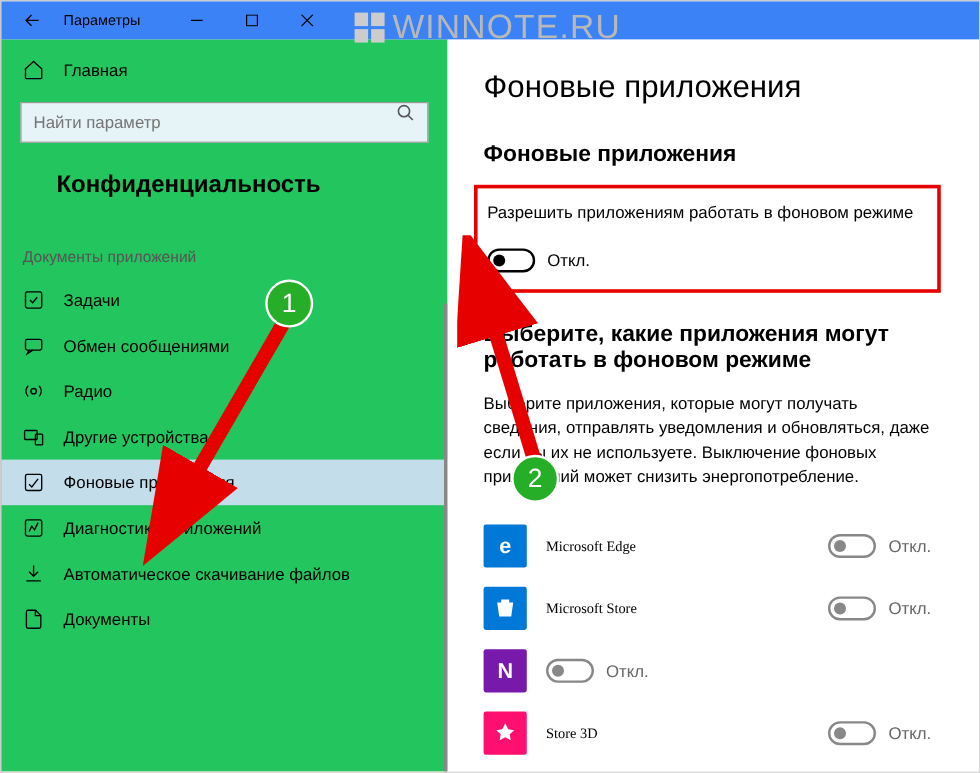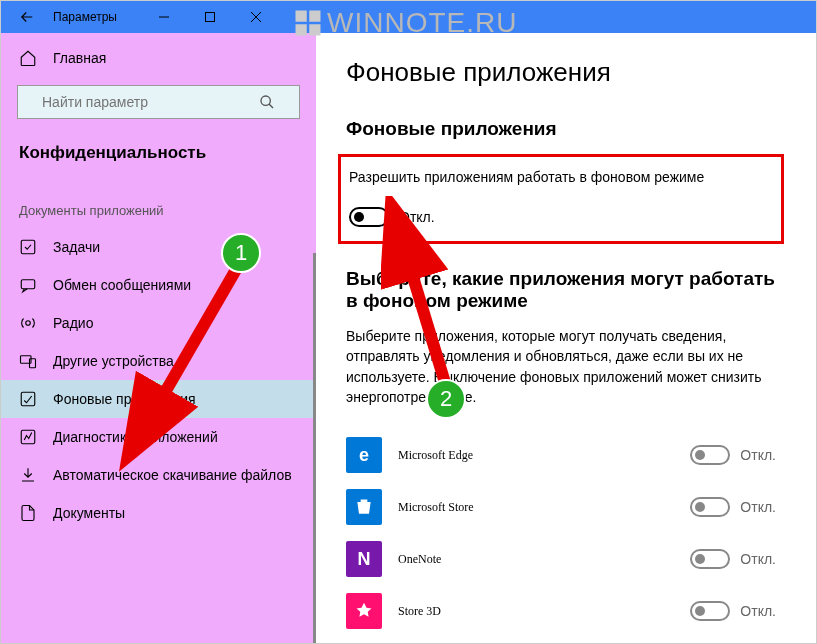--- a/index.html
+++ b/index.html
@@ -7,29 +7,29 @@
     
     .titlebar { height: 32px; display: flex; align-items: center; justify-content: flex-start; background: #3b82f6; gap: 24px; }
     .titlebar-left { display: flex; align-items: center; gap: 16px; padding-left: 16px; }
     .back-btn { width: 20px; height: 20px; display: flex; align-items: center; justify-content: center; cursor: pointer; }
     .titlebar-title { font-size: 12px; color: #000; }
     .titlebar-right { display: flex; }
     .win-btn { width: 46px; height: 32px; display: flex; align-items: center; justify-content: center; cursor: pointer; }
     
     .content { display: flex; height: calc(100% - 32px); }
     
-    .sidebar { width: 315px; background: #f0abfc; display: flex; flex-direction: column; padding-top: 8px; position: relative; }
+    .sidebar { width: 372px; background: #22c55e; display: flex; flex-direction: column; padding-top: 8px; position: relative; }
     .sidebar-item { display: flex; align-items: center; gap: 16px; padding: 10px 18px; cursor: pointer; font-size: 14px; color: #000; }
     .sidebar-item.active { background: #c3deea; }
     .sidebar-item.home { padding-top: 8px; padding-bottom: 14px; }
     .sidebar-icon { width: 18px; height: 18px; display: flex; align-items: center; justify-content: center; flex-shrink: 0; }
-    .search-box { margin: 4px 16px 14px 16px; height: 34px; border: 1px solid #999; background: #e6f3f7; display: flex; align-items: center; padding: 0 24px; }
+    .search-box { margin: 4px 16px 14px 16px; height: 34px; border: 1px solid #999; background: #e6f3f7; display: flex; padding: 0 10px; }
     .search-box input { flex: 1; border: none; background: transparent; outline: none; font-size: 14px; color: #666; }
     .search-icon { width: 16px; height: 16px; }
-    .sidebar-category { font-weight: 600; font-size: 17px; padding: 10px 18px 16px 18px; }
+    .sidebar-category { font-weight: 600; font-size: 20px; padding: 10px 18px 16px 18px; margin-left: 28px; }
     .sidebar-subheading { font-size: 13px; color: #555; padding: 24px 18px 10px 18px; }
     .sidebar-scroll { position: absolute; right: 0; top: 220px; bottom: 0; width: 3px; background: #888; }
     
     .main { flex: 1; padding: 24px 40px 0 30px; background: #fff; overflow-y: auto; position: relative; }
     .main h1 { font-size: 26px; font-weight: 400; margin-bottom: 30px; }
     .main h2 { font-size: 19px; font-weight: 600; margin-bottom: 14px; margin-top: 6px; }
     .highlight-box { border: 3px solid #e60000; margin: 0 -8px 24px -8px; padding: 12px 8px 14px 8px; }
     .setting-label { font-size: 14px; margin-bottom: 22px; }
     .toggle-row { display: flex; align-items: center; gap: 10px; }
     .toggle { width: 40px; height: 20px; border: 2px solid #000; border-radius: 10px; position: relative; cursor: pointer; background: #fff; }
@@ -227,21 +227,20 @@
     <div class="app-name">Microsoft Store</div>
     <div class="app-toggle-wrap">
       <div class="app-toggle">
               <div class="app-toggle-knob"></div>
             </div>
       <span class="app-toggle-state">Откл.</span>
     </div>
   </div>
         <div class="app-row">
     <div class="app-icon" style="background:#7719aa">N</div>
-    <div class="app-name">OneNote</div>
     <div class="app-toggle-wrap">
       <div class="app-toggle">
               <div class="app-toggle-knob"></div>
             </div>
       <span class="app-toggle-state">Откл.</span>
     </div>
   </div>
         <div class="app-row">
     <div class="app-icon" style="background:#ff1070">
             <svg width="20" height="20" viewBox="0 0 24 24" fill="#fff">

